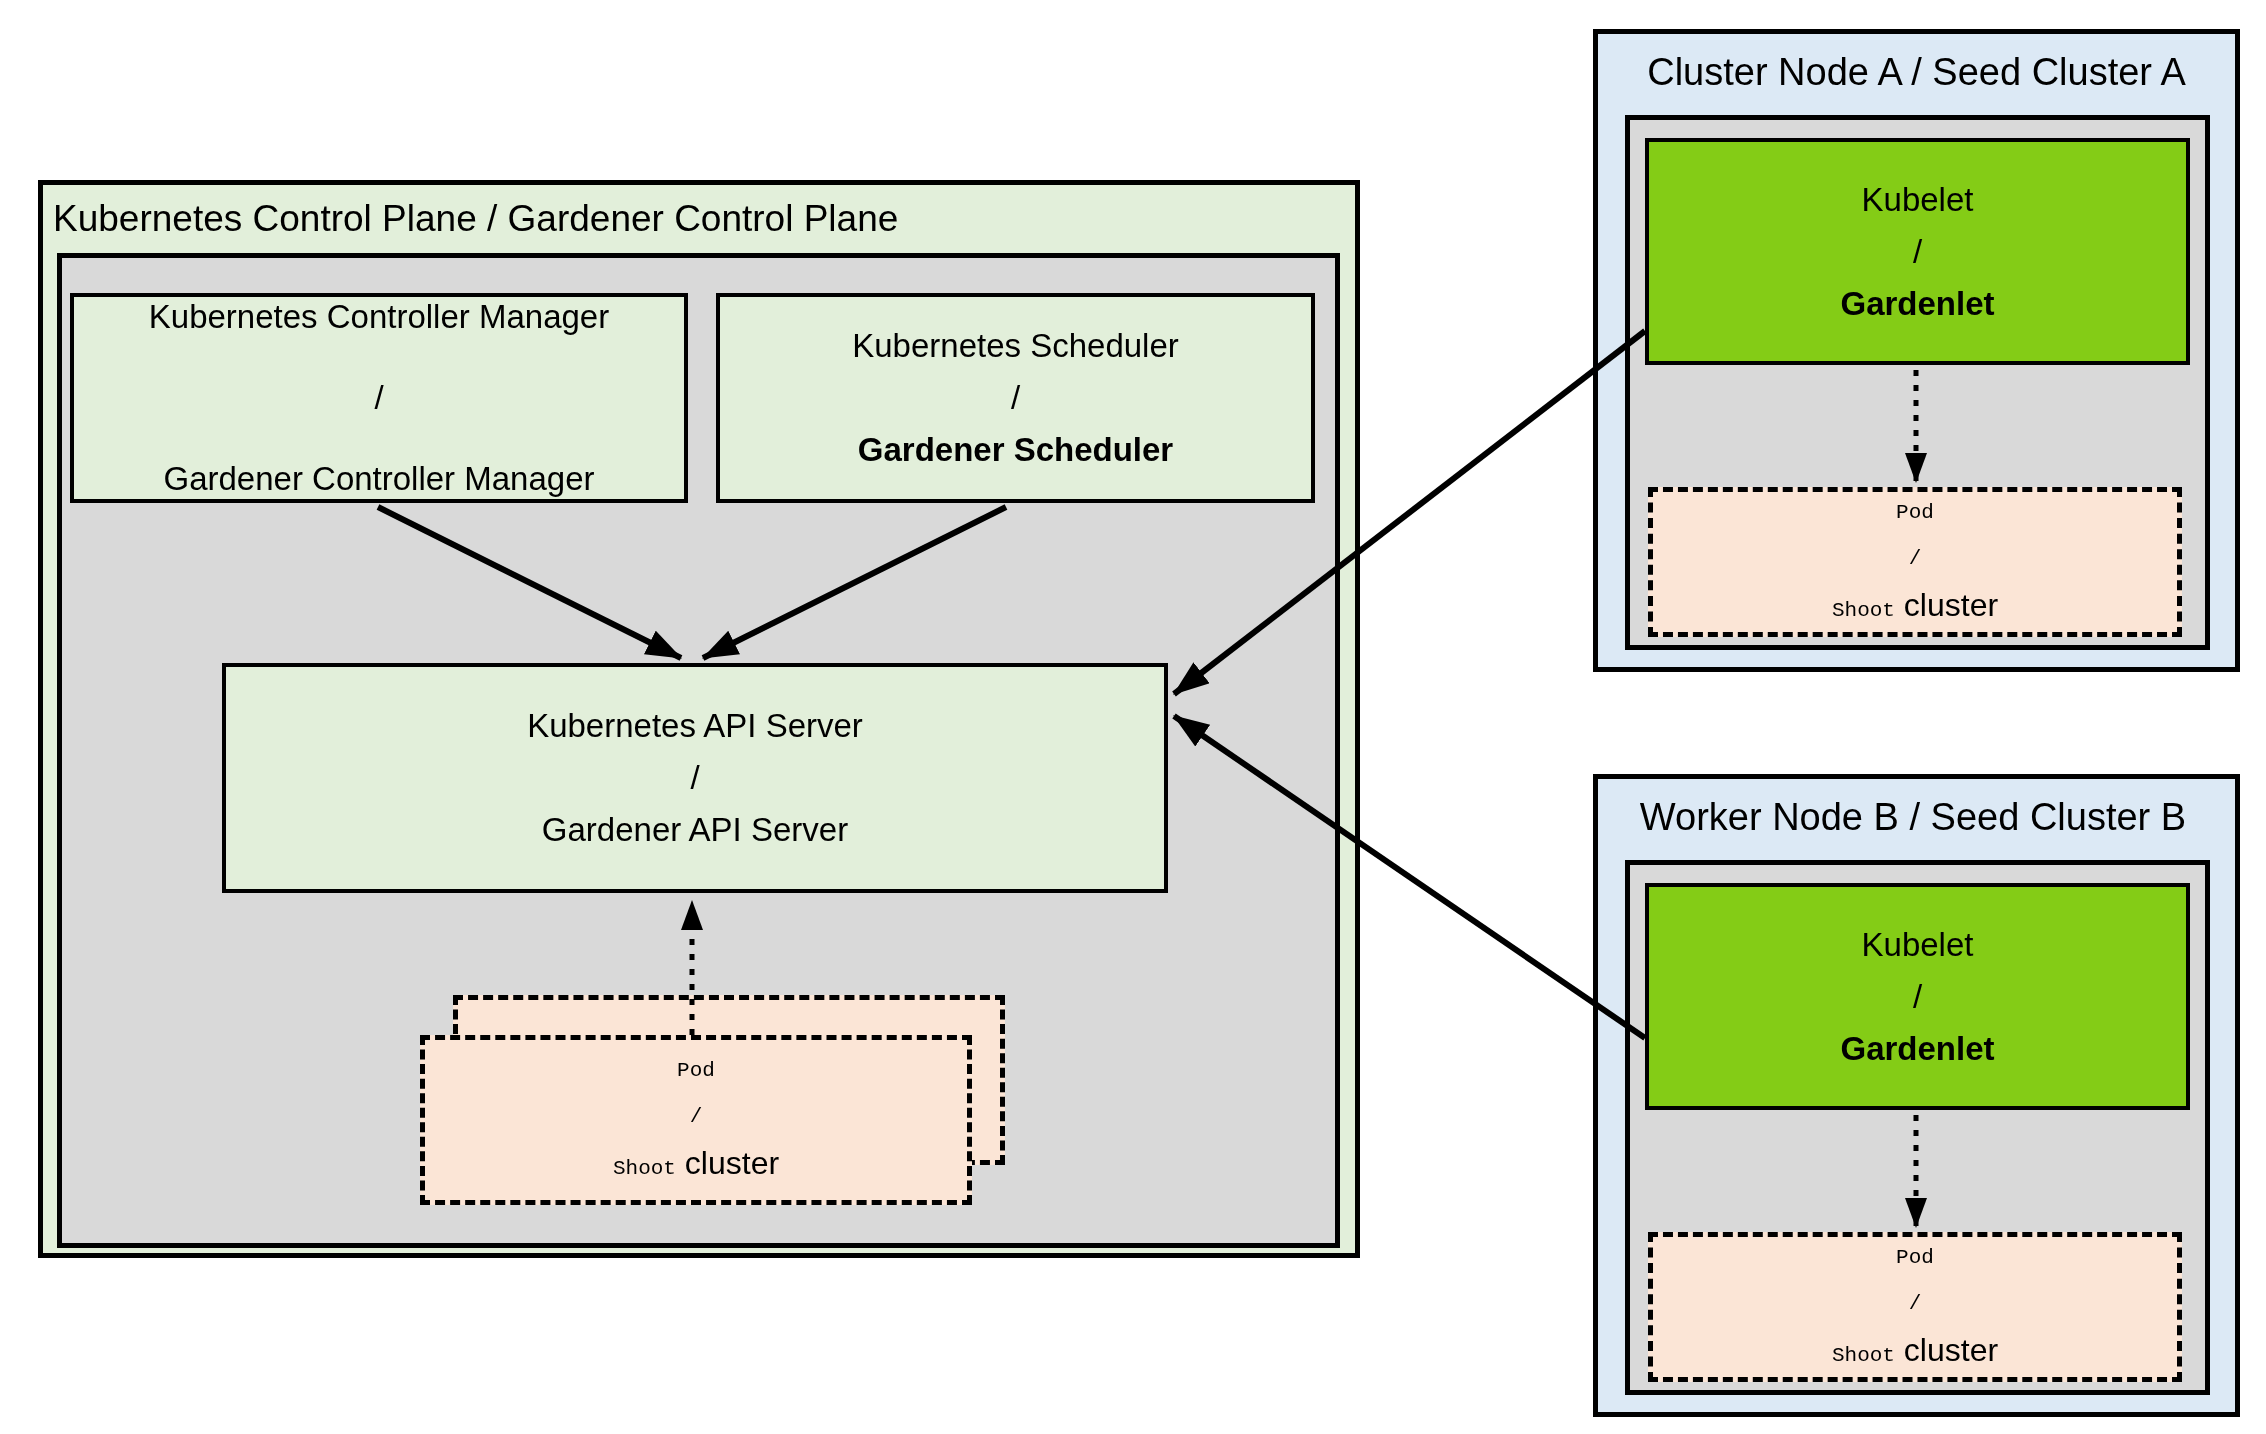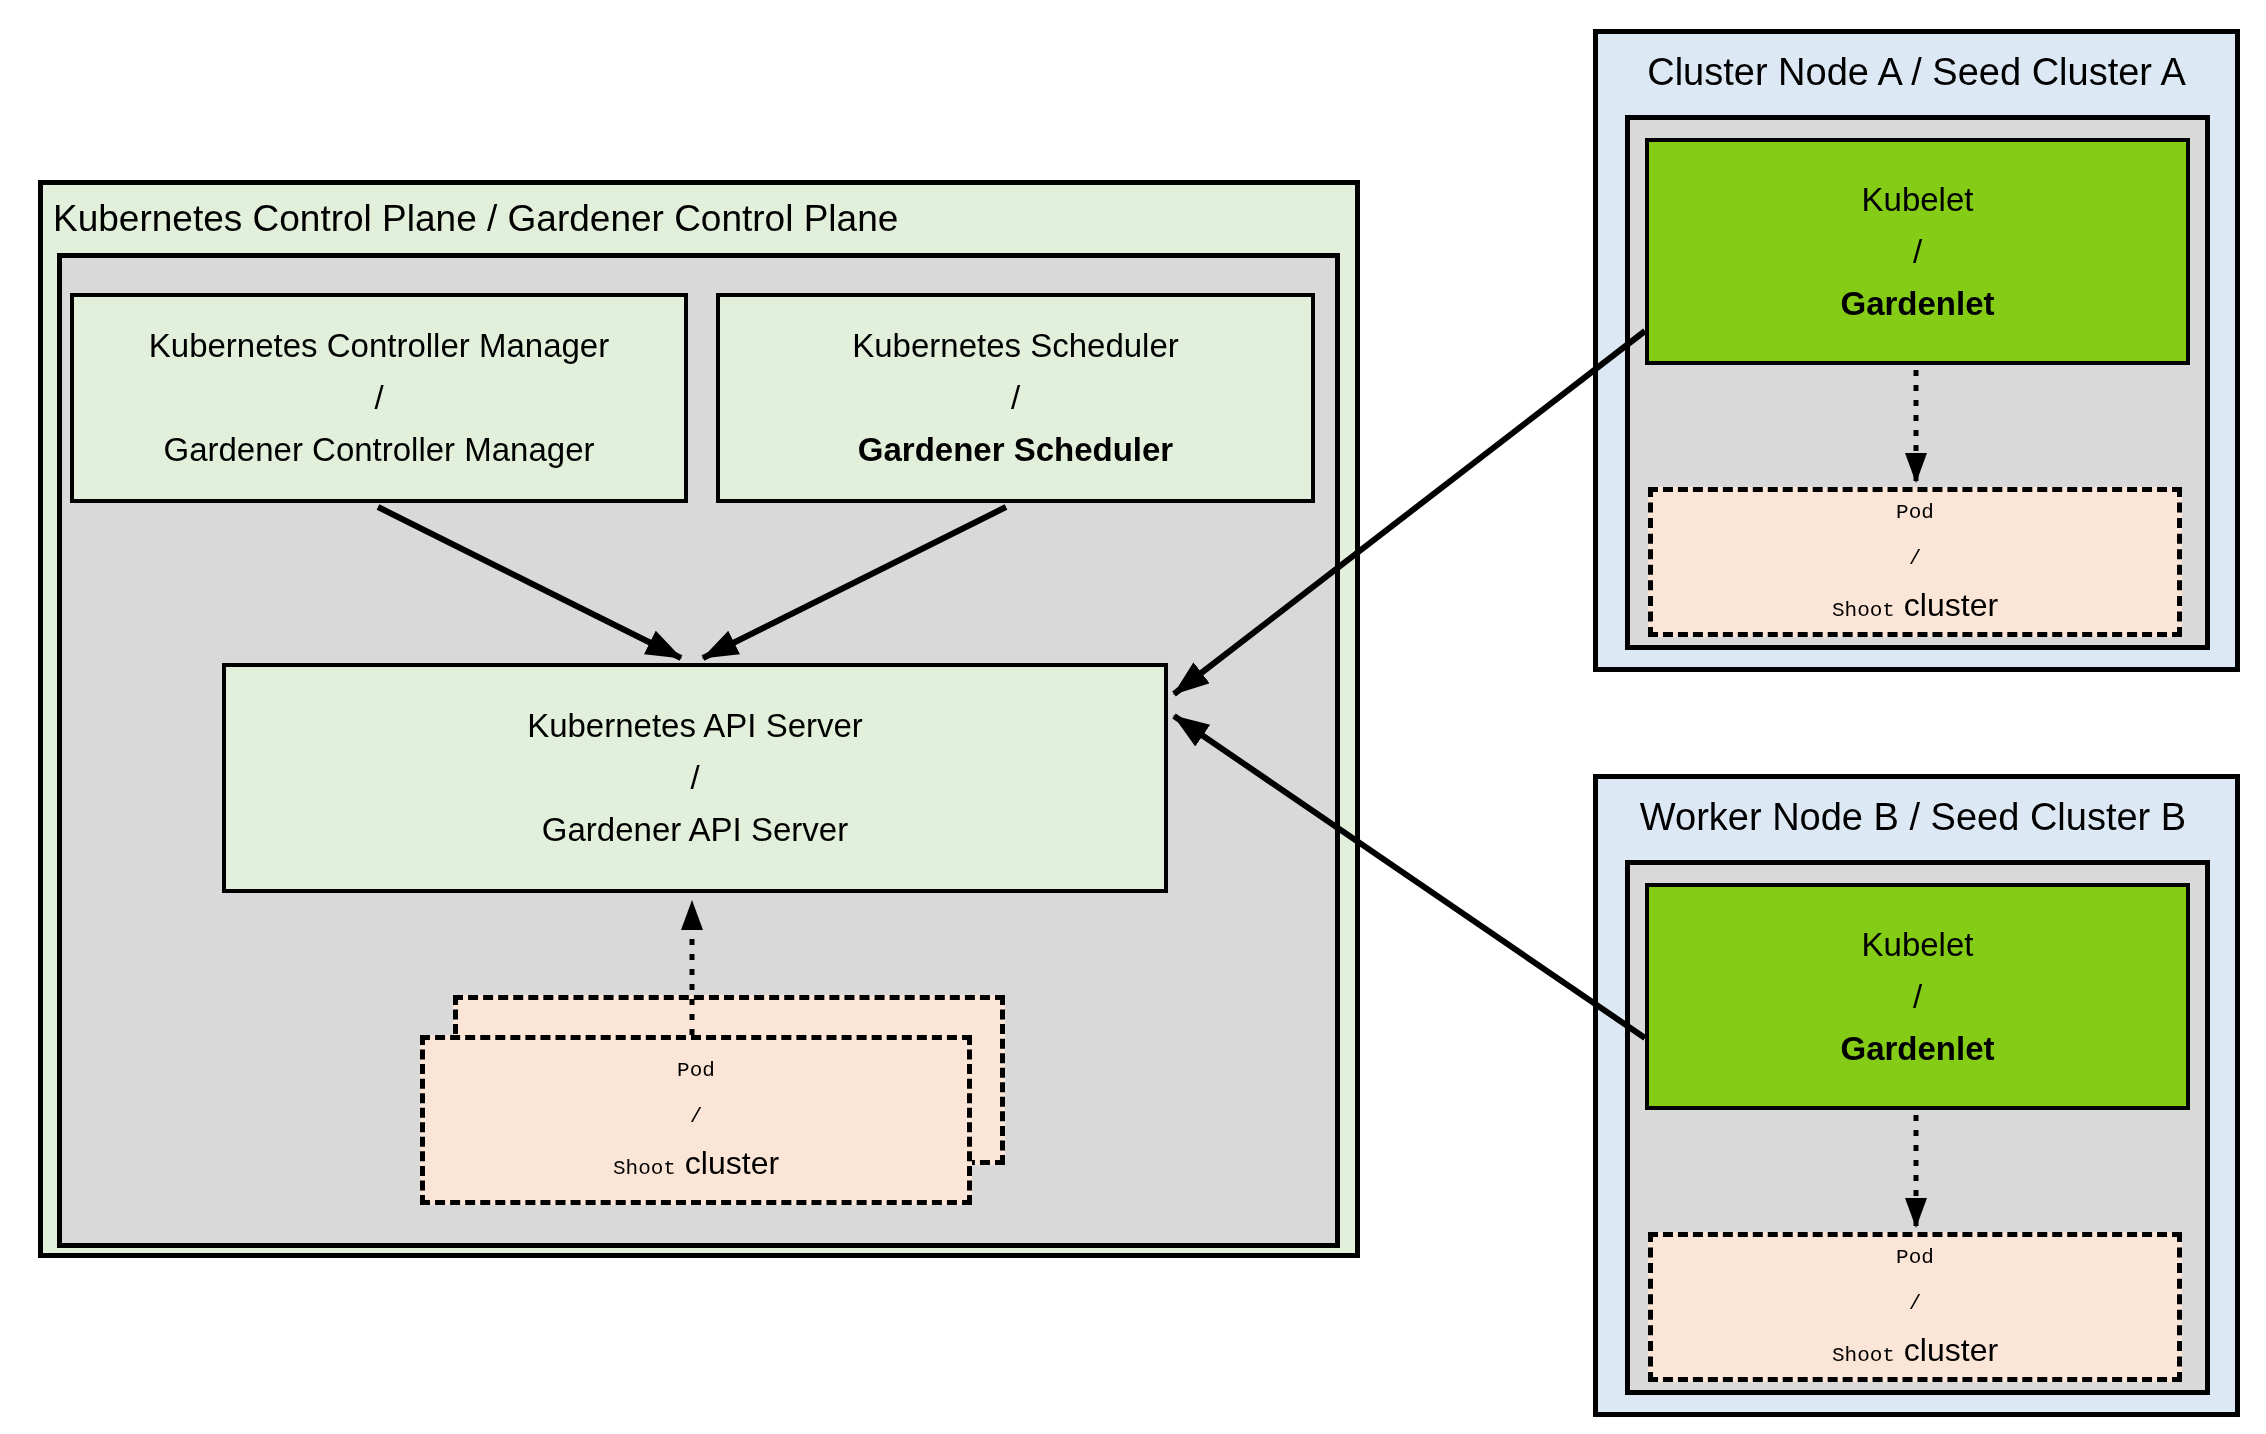--- a/index.html
+++ b/index.html
@@ -30,21 +30,21 @@
 </style>
 </head>
 <body>
 
 <div class="canvas">
 
   <div class="box fill-green" style="left:38px; top:180px; width:1322px; height:1078px;"></div>
   <div class="abs big-title" style="left:53px; top:195px;">Kubernetes Control Plane / Gardener Control Plane</div>
   <div class="box fill-gray" style="left:57px; top:253px; width:1283px; height:995px;"></div>
 
-  <div class="box4 fill-green label" style="left:70px; top:293px; width:618px; height:210px;">
+  <div class="box4 fill-green label" style="left:70px; top:293px; width:618px; height:210px;gap:29px;">
     <div>Kubernetes Controller Manager</div>
     <div>/</div>
     <div>Gardener Controller Manager</div>
   </div>
 
   <div class="box4 fill-green label" style="left:716px; top:293px; width:599px; height:210px;">
     <div>Kubernetes Scheduler</div>
     <div>/</div>
     <div class="bold">Gardener Scheduler</div>
   </div>

